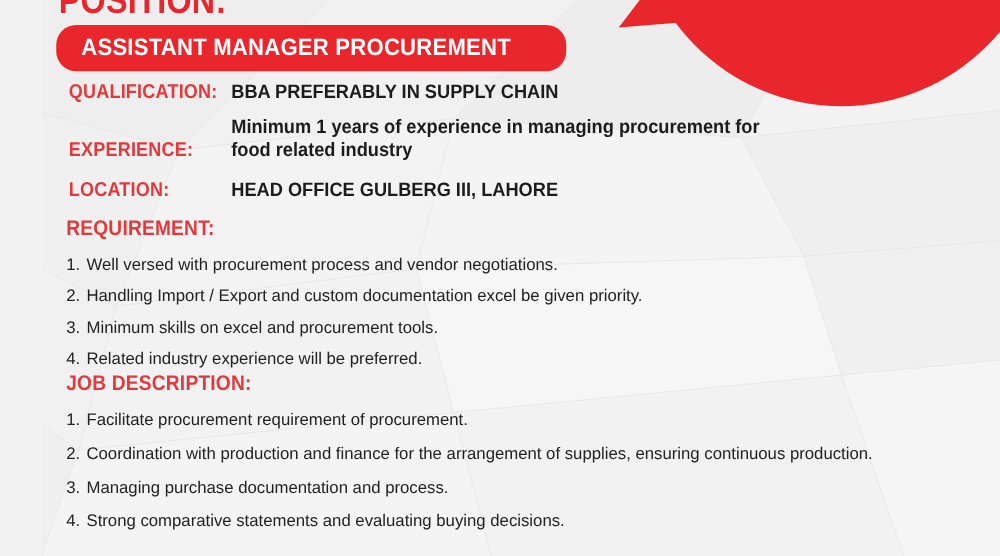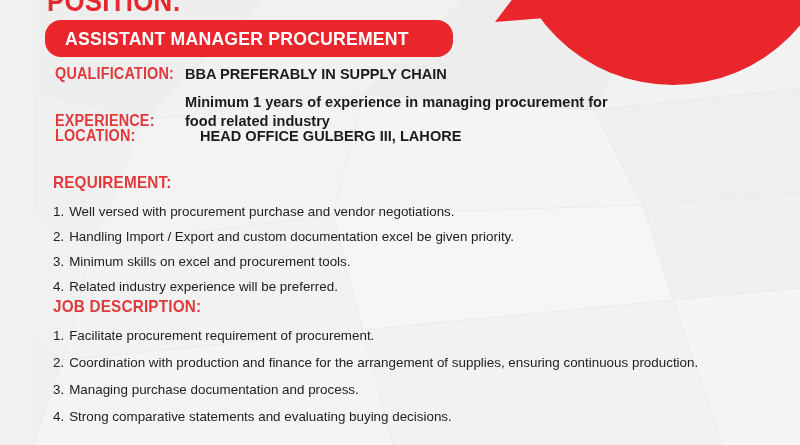--- a/index.html
+++ b/index.html
@@ -105,21 +105,21 @@
     font-size: 15.5px;
     color: #1c1c1c;
     line-height: 19px;
     transform: scaleX(0.94);
     transform-origin: left top;
     white-space: pre-line;
   }
 
   .row-qualification { top: 64px; }
   .row-experience    { top: 92px; }
-  .row-location      { top: 126px; gap: 15px; }
+  .row-location      { top: 143px; }
 
   
   .section-heading {
     position: absolute;
     left: 20px;
     font-family: "Liberation Sans Narrow", "Liberation Sans", sans-serif;
     font-weight: bold;
     font-size: 17px;
     color: #e03a3c;
     letter-spacing: 0.2px;
@@ -218,21 +218,21 @@
   <div class="info-row row-location">
     <div class="info-label">LOCATION:</div>
     <div class="info-value">HEAD OFFICE GULBERG III, LAHORE</div>
   </div>
 
   <div class="section-heading heading-requirement">REQUIREMENT:</div>
 
   <div class="list-block list-requirement">
     <div class="list-item">
       <span class="list-num">1.</span>
-      <span class="list-text">Well versed with procurement purchase and vendor negotiations.</span>
+      <span class="list-text">Well versed with procurement process and vendor negotiations.</span>
     </div>
     <div class="list-item">
       <span class="list-num">2.</span>
       <span class="list-text">Handling Import / Export and custom documentation excel be given priority.</span>
     </div>
     <div class="list-item">
       <span class="list-num">3.</span>
       <span class="list-text">Minimum skills on excel and procurement tools.</span>
     </div>
     <div class="list-item">

